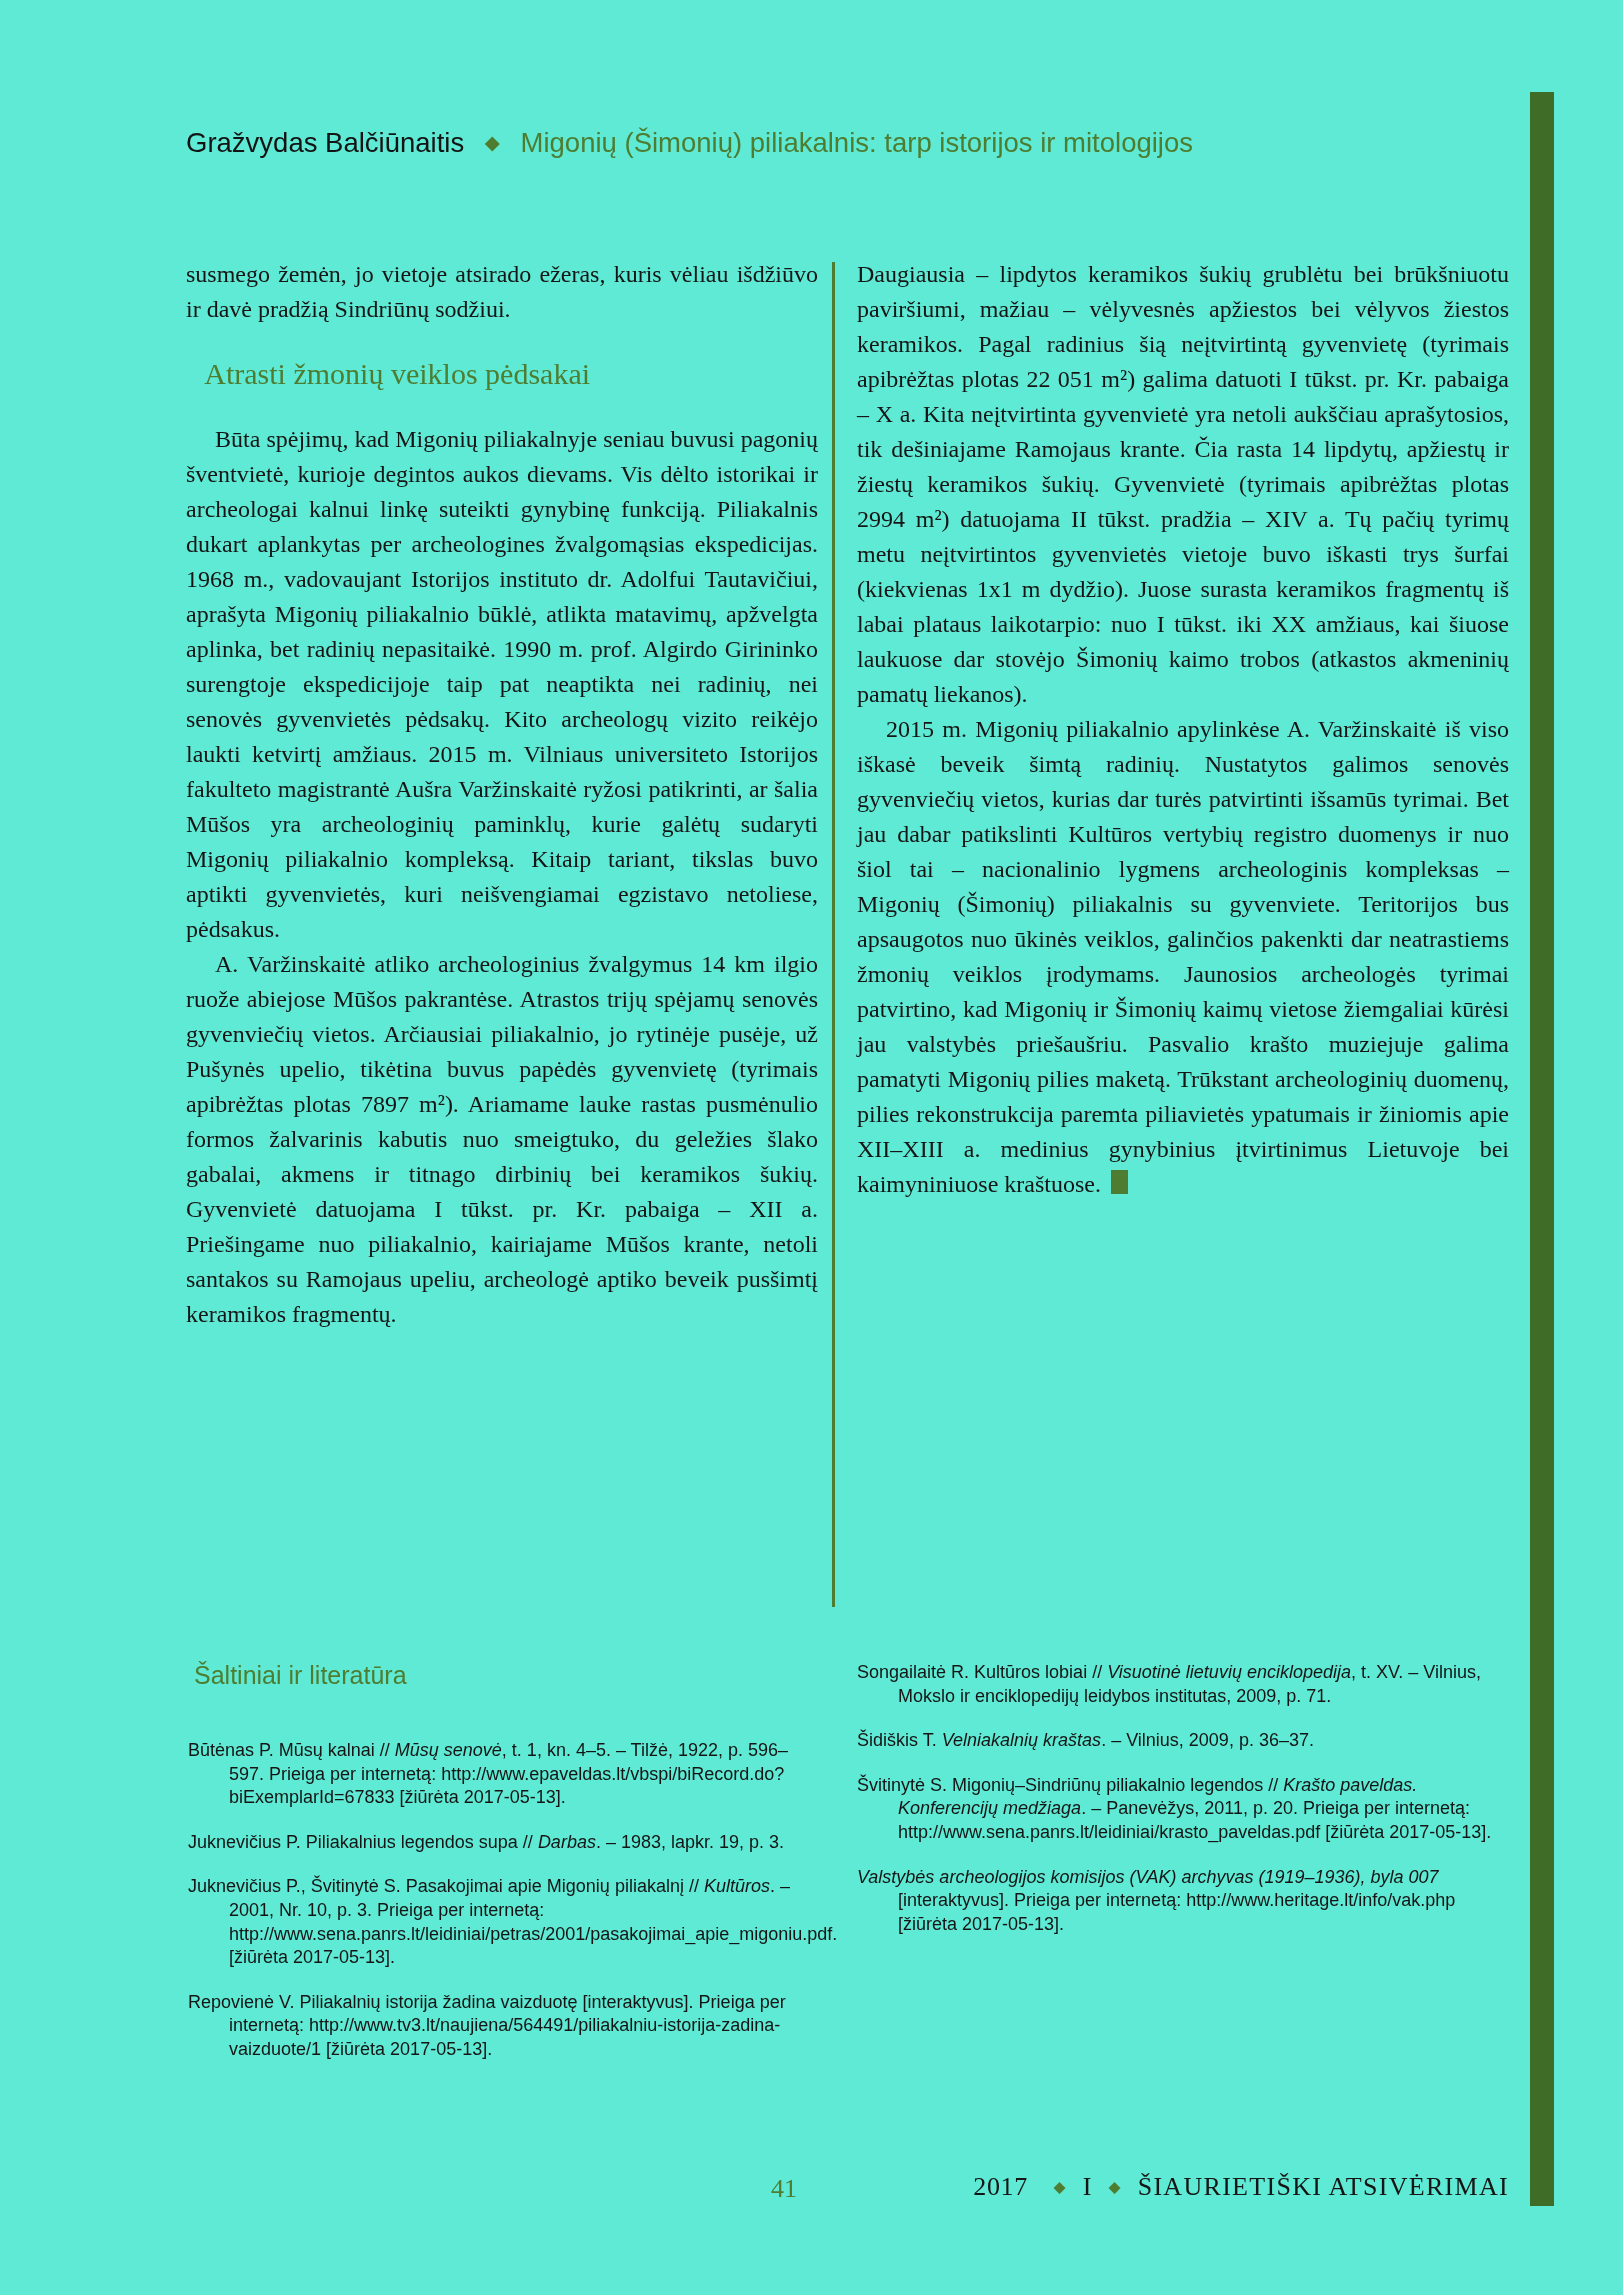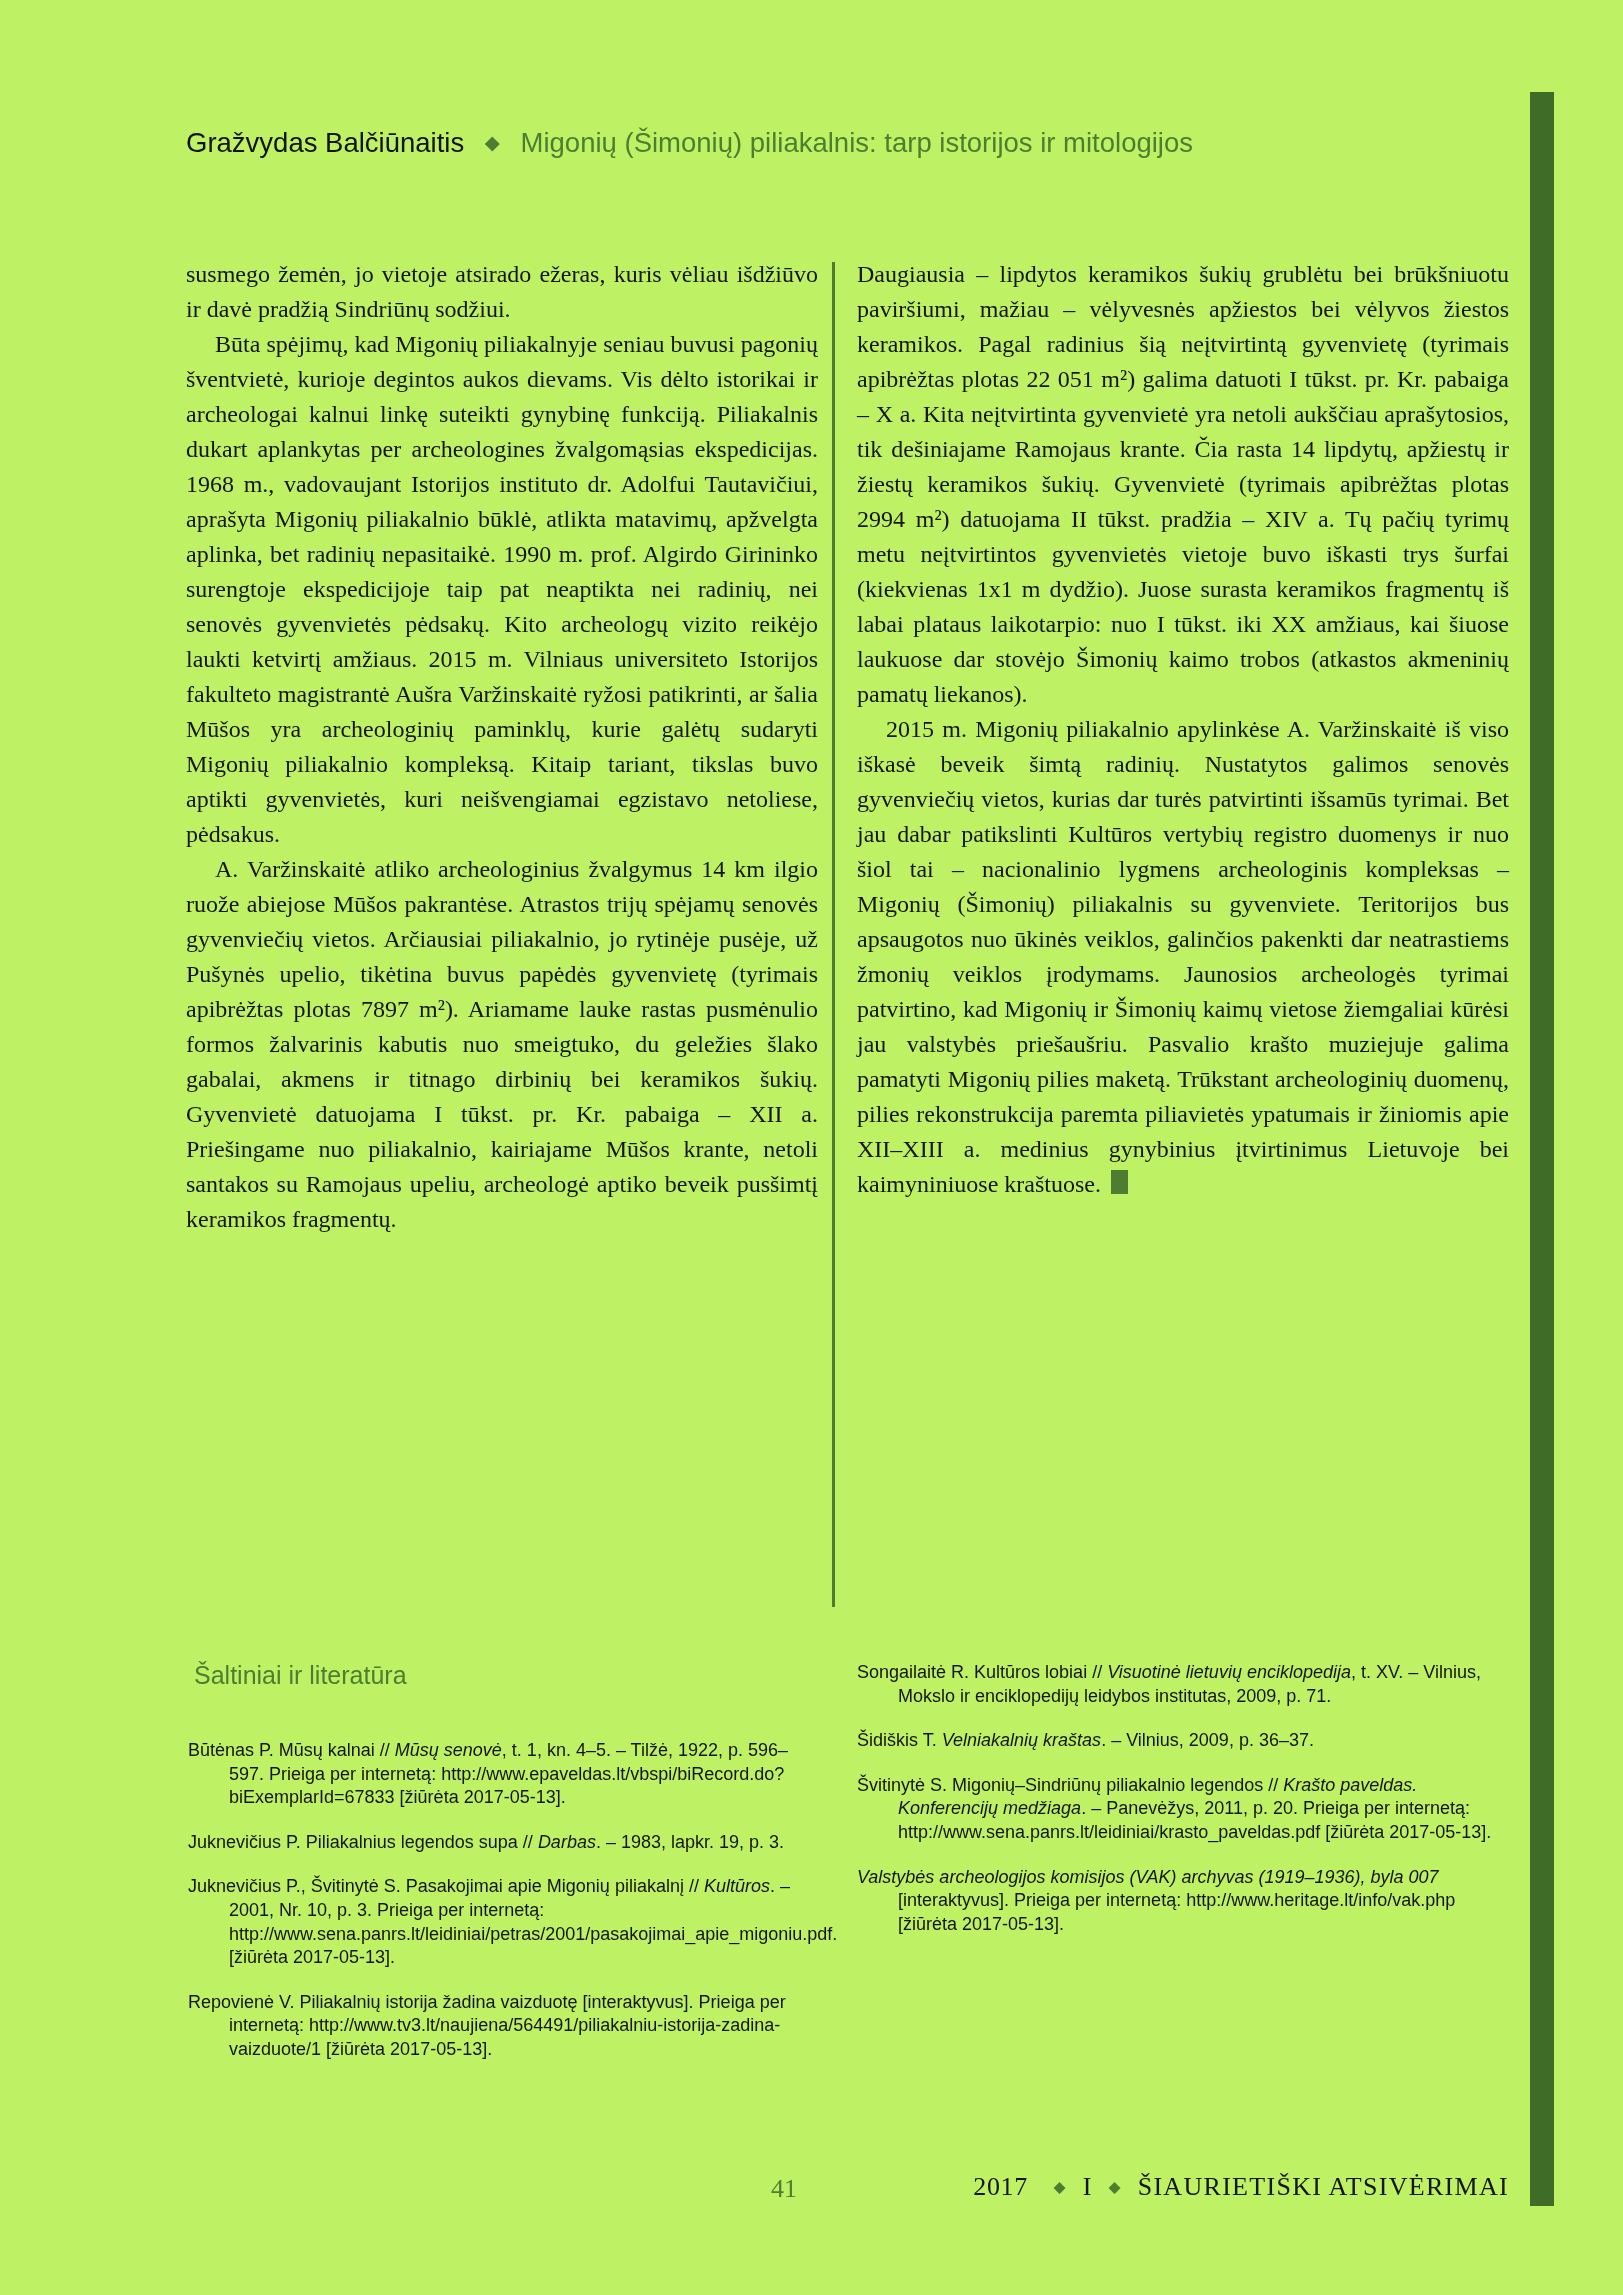--- a/index.html
+++ b/index.html
@@ -1,18 +1,18 @@
 <!DOCTYPE html>
 <html style="--green: #4e7d32; --bar: #3f6d28;font-size:10.5px"><head>
 <meta charset="utf-8">
 <style>
   html,body { margin:0; padding:0; background:#ffffff; }
   :root { --green:#4e7d32; --bar:#3f6d28; --ink:#151515; }
   .page {
-    position:relative; width:1623px; height:2295px; background:#bef264;
+    position:relative; width:1623px; height:2295px; background:#5eead4;
     font-family:"Liberation Serif", serif; color:var(--ink); overflow:hidden;
   }
 
   
   .header {
     position:absolute; left:186px; top:127px; width:1328px;
     font-family:"Liberation Sans", sans-serif; font-size:27.5px; white-space:nowrap;
   }
   .header .author { color:#131313; }
   .header .diamond { color:var(--green); font-size:19.6px; margin:0 13px; vertical-align:2.6px; }
@@ -65,20 +65,21 @@
     <span class="author">Gražvydas Balčiūnaitis</span>
     <span class="diamond">◆</span>
     <span class="title">Migonių (Šimonių) piliakalnis: tarp istorijos ir mitologijos</span>
   </div>
 
   <div class="side-bar"></div>
   <div class="divider"></div>
 
   <div class="col left">
     <p class="body">susmego žemėn, jo vietoje atsirado ežeras, kuris vėliau išdžiūvo ir davė pradžią Sindriūnų sodžiui.</p>
+    <h2 class="section">Atrasti žmonių veiklos pėdsakai</h2>
     <p class="body indent">Būta spėjimų, kad Migonių piliakalnyje seniau buvusi pagonių šventvietė, kurioje degintos aukos dievams. Vis dėlto istorikai ir archeologai kalnui linkę suteikti gynybinę funkciją. Piliakalnis dukart aplankytas per archeologines žvalgomąsias ekspedicijas. 1968 m., vadovaujant Istorijos instituto dr. Adolfui Tautavičiui, aprašyta Migonių piliakalnio būklė, atlikta matavimų, apžvelgta aplinka, bet radinių nepasitaikė. 1990 m. prof. Algirdo Girininko surengtoje ekspedicijoje taip pat neaptikta nei radinių, nei senovės gyvenvietės pėdsakų. Kito archeologų vizito reikėjo laukti ketvirtį amžiaus. 2015 m. Vilniaus universiteto Istorijos fakulteto magistrantė Aušra Varžinskaitė ryžosi patikrinti, ar šalia Mūšos yra archeologinių paminklų, kurie galėtų sudaryti Migonių piliakalnio kompleksą. Kitaip tariant, tikslas buvo aptikti gyvenvietės, kuri neišvengiamai egzistavo netoliese, pėdsakus.</p>
     <p class="body indent">A. Varžinskaitė atliko archeologinius žvalgymus 14 km ilgio ruože abiejose Mūšos pakrantėse. Atrastos trijų spėjamų senovės gyvenviečių vietos. Arčiausiai piliakalnio, jo rytinėje pusėje, už Pušynės upelio, tikėtina buvus papėdės gyvenvietę (tyrimais apibrėžtas plotas 7897 m²). Ariamame lauke rastas pusmėnulio formos žalvarinis kabutis nuo smeigtuko, du geležies šlako gabalai, akmens ir titnago dirbinių bei keramikos šukių. Gyvenvietė datuojama I tūkst. pr. Kr. pabaiga – XII a. Priešingame nuo piliakalnio, kairiajame Mūšos krante, netoli santakos su Ramojaus upeliu, archeologė aptiko beveik pusšimtį keramikos fragmentų.</p>
   </div>
 
   <div class="col right">
     <p class="body">Daugiausia – lipdytos keramikos šukių grublėtu bei brūkšniuotu paviršiumi, mažiau – vėlyvesnės apžiestos bei vėlyvos žiestos keramikos. Pagal radinius šią neįtvirtintą gyvenvietę (tyrimais apibrėžtas plotas 22 051 m²) galima datuoti I tūkst. pr. Kr. pabaiga – X a. Kita neįtvirtinta gyvenvietė yra netoli aukščiau aprašytosios, tik dešiniajame Ramojaus krante. Čia rasta 14 lipdytų, apžiestų ir žiestų keramikos šukių. Gyvenvietė (tyrimais apibrėžtas plotas 2994 m²) datuojama II tūkst. pradžia – XIV a. Tų pačių tyrimų metu neįtvirtintos gyvenvietės vietoje buvo iškasti trys šurfai (kiekvienas 1x1 m dydžio). Juose surasta keramikos fragmentų iš labai plataus laikotarpio: nuo I tūkst. iki XX amžiaus, kai šiuose laukuose dar stovėjo Šimonių kaimo trobos (atkastos akmeninių pamatų liekanos).</p>
     <p class="body indent"><span>2015 m. Migonių piliakalnio apylinkėse A. Varžinskaitė iš viso iškasė beveik šimtą radinių. Nustatytos galimos senovės gyvenviečių vietos, kurias dar turės patvirtinti išsamūs tyrimai. Bet jau dabar patikslinti Kultūros vertybių registro duomenys ir nuo šiol tai – nacionalinio lygmens archeologinis kompleksas – Migonių (Šimonių) piliakalnis su gyvenviete. Teritorijos bus apsaugotos nuo ūkinės veiklos, galinčios pakenkti dar neatrastiems žmonių veiklos įrodymams. Jaunosios archeologės tyrimai patvirtino, kad Migonių ir Šimonių kaimų vietose žiemgaliai kūrėsi jau valstybės priešaušriu. Pasvalio krašto muziejuje galima pamatyti Migonių pilies maketą. Trūkstant archeologinių duomenų, pilies rekonstrukcija paremta piliavietės ypatumais ir žiniomis apie XII–XIII a. medinius gynybinius įtvirtinimus Lietuvoje bei kaimyniniuose kraštuose.</span><span class="end-mark"></span></p>
   </div>
 
   <div class="refs-heading">Šaltiniai ir literatūra</div>

